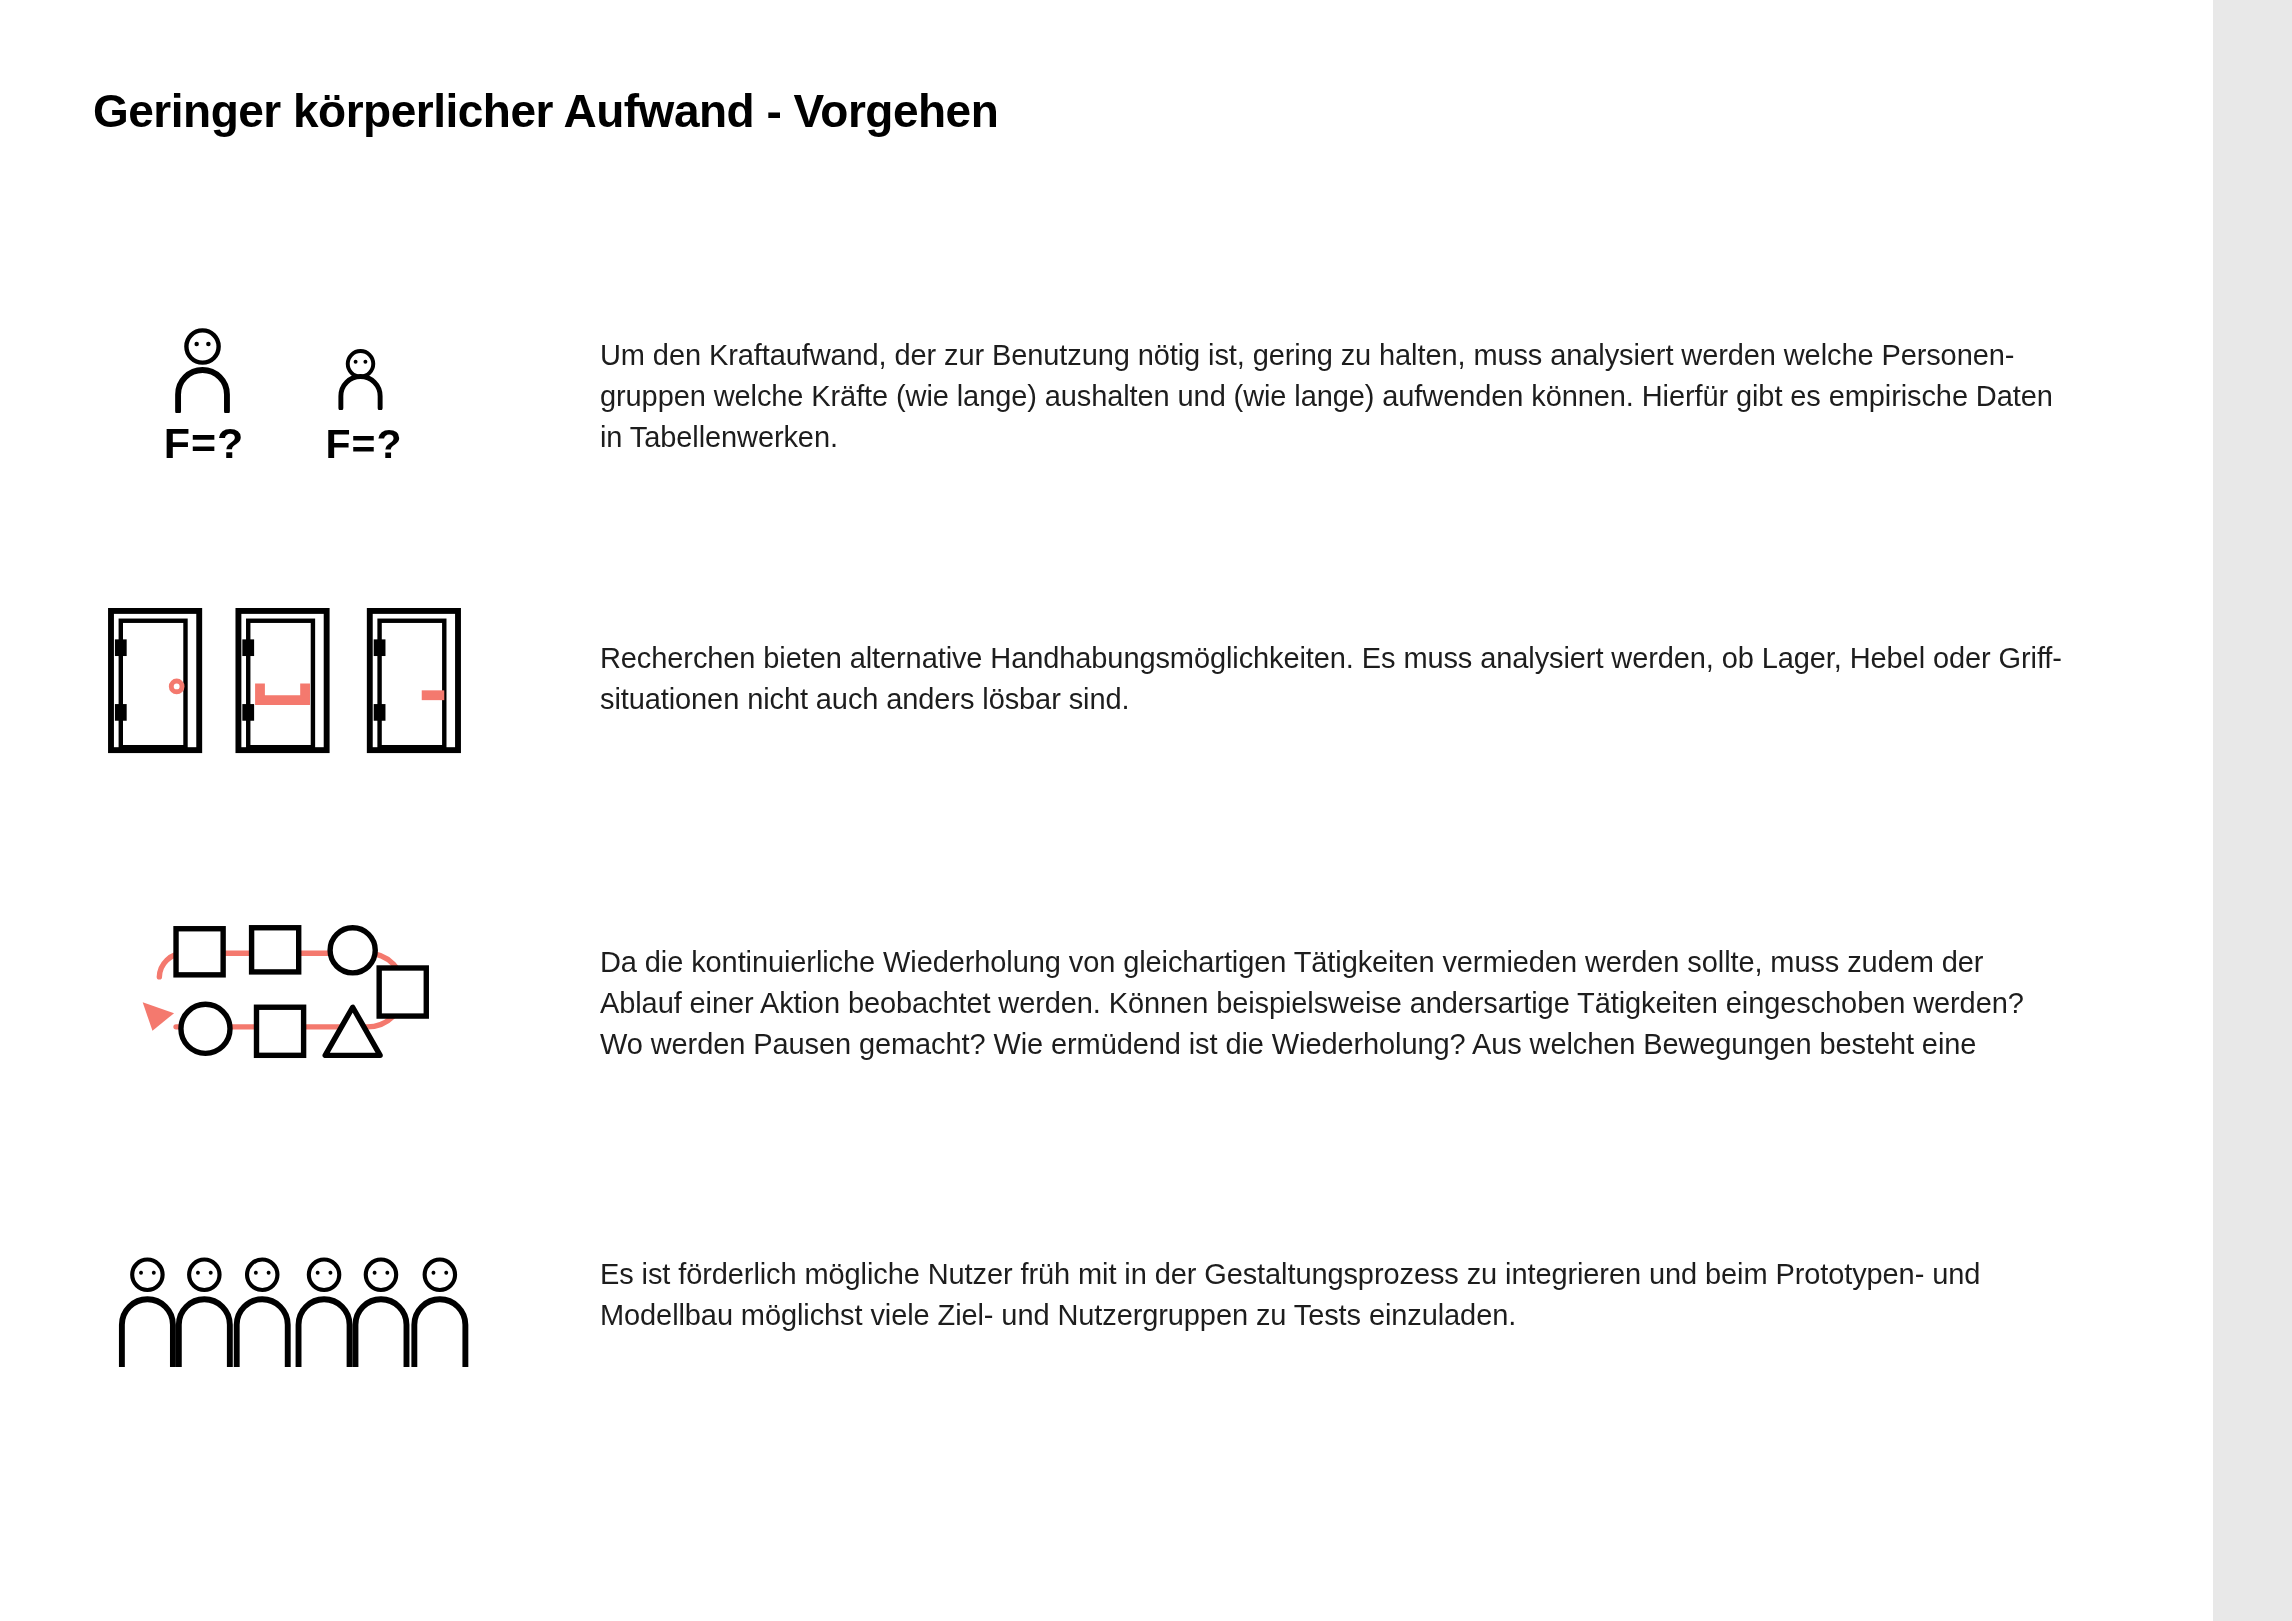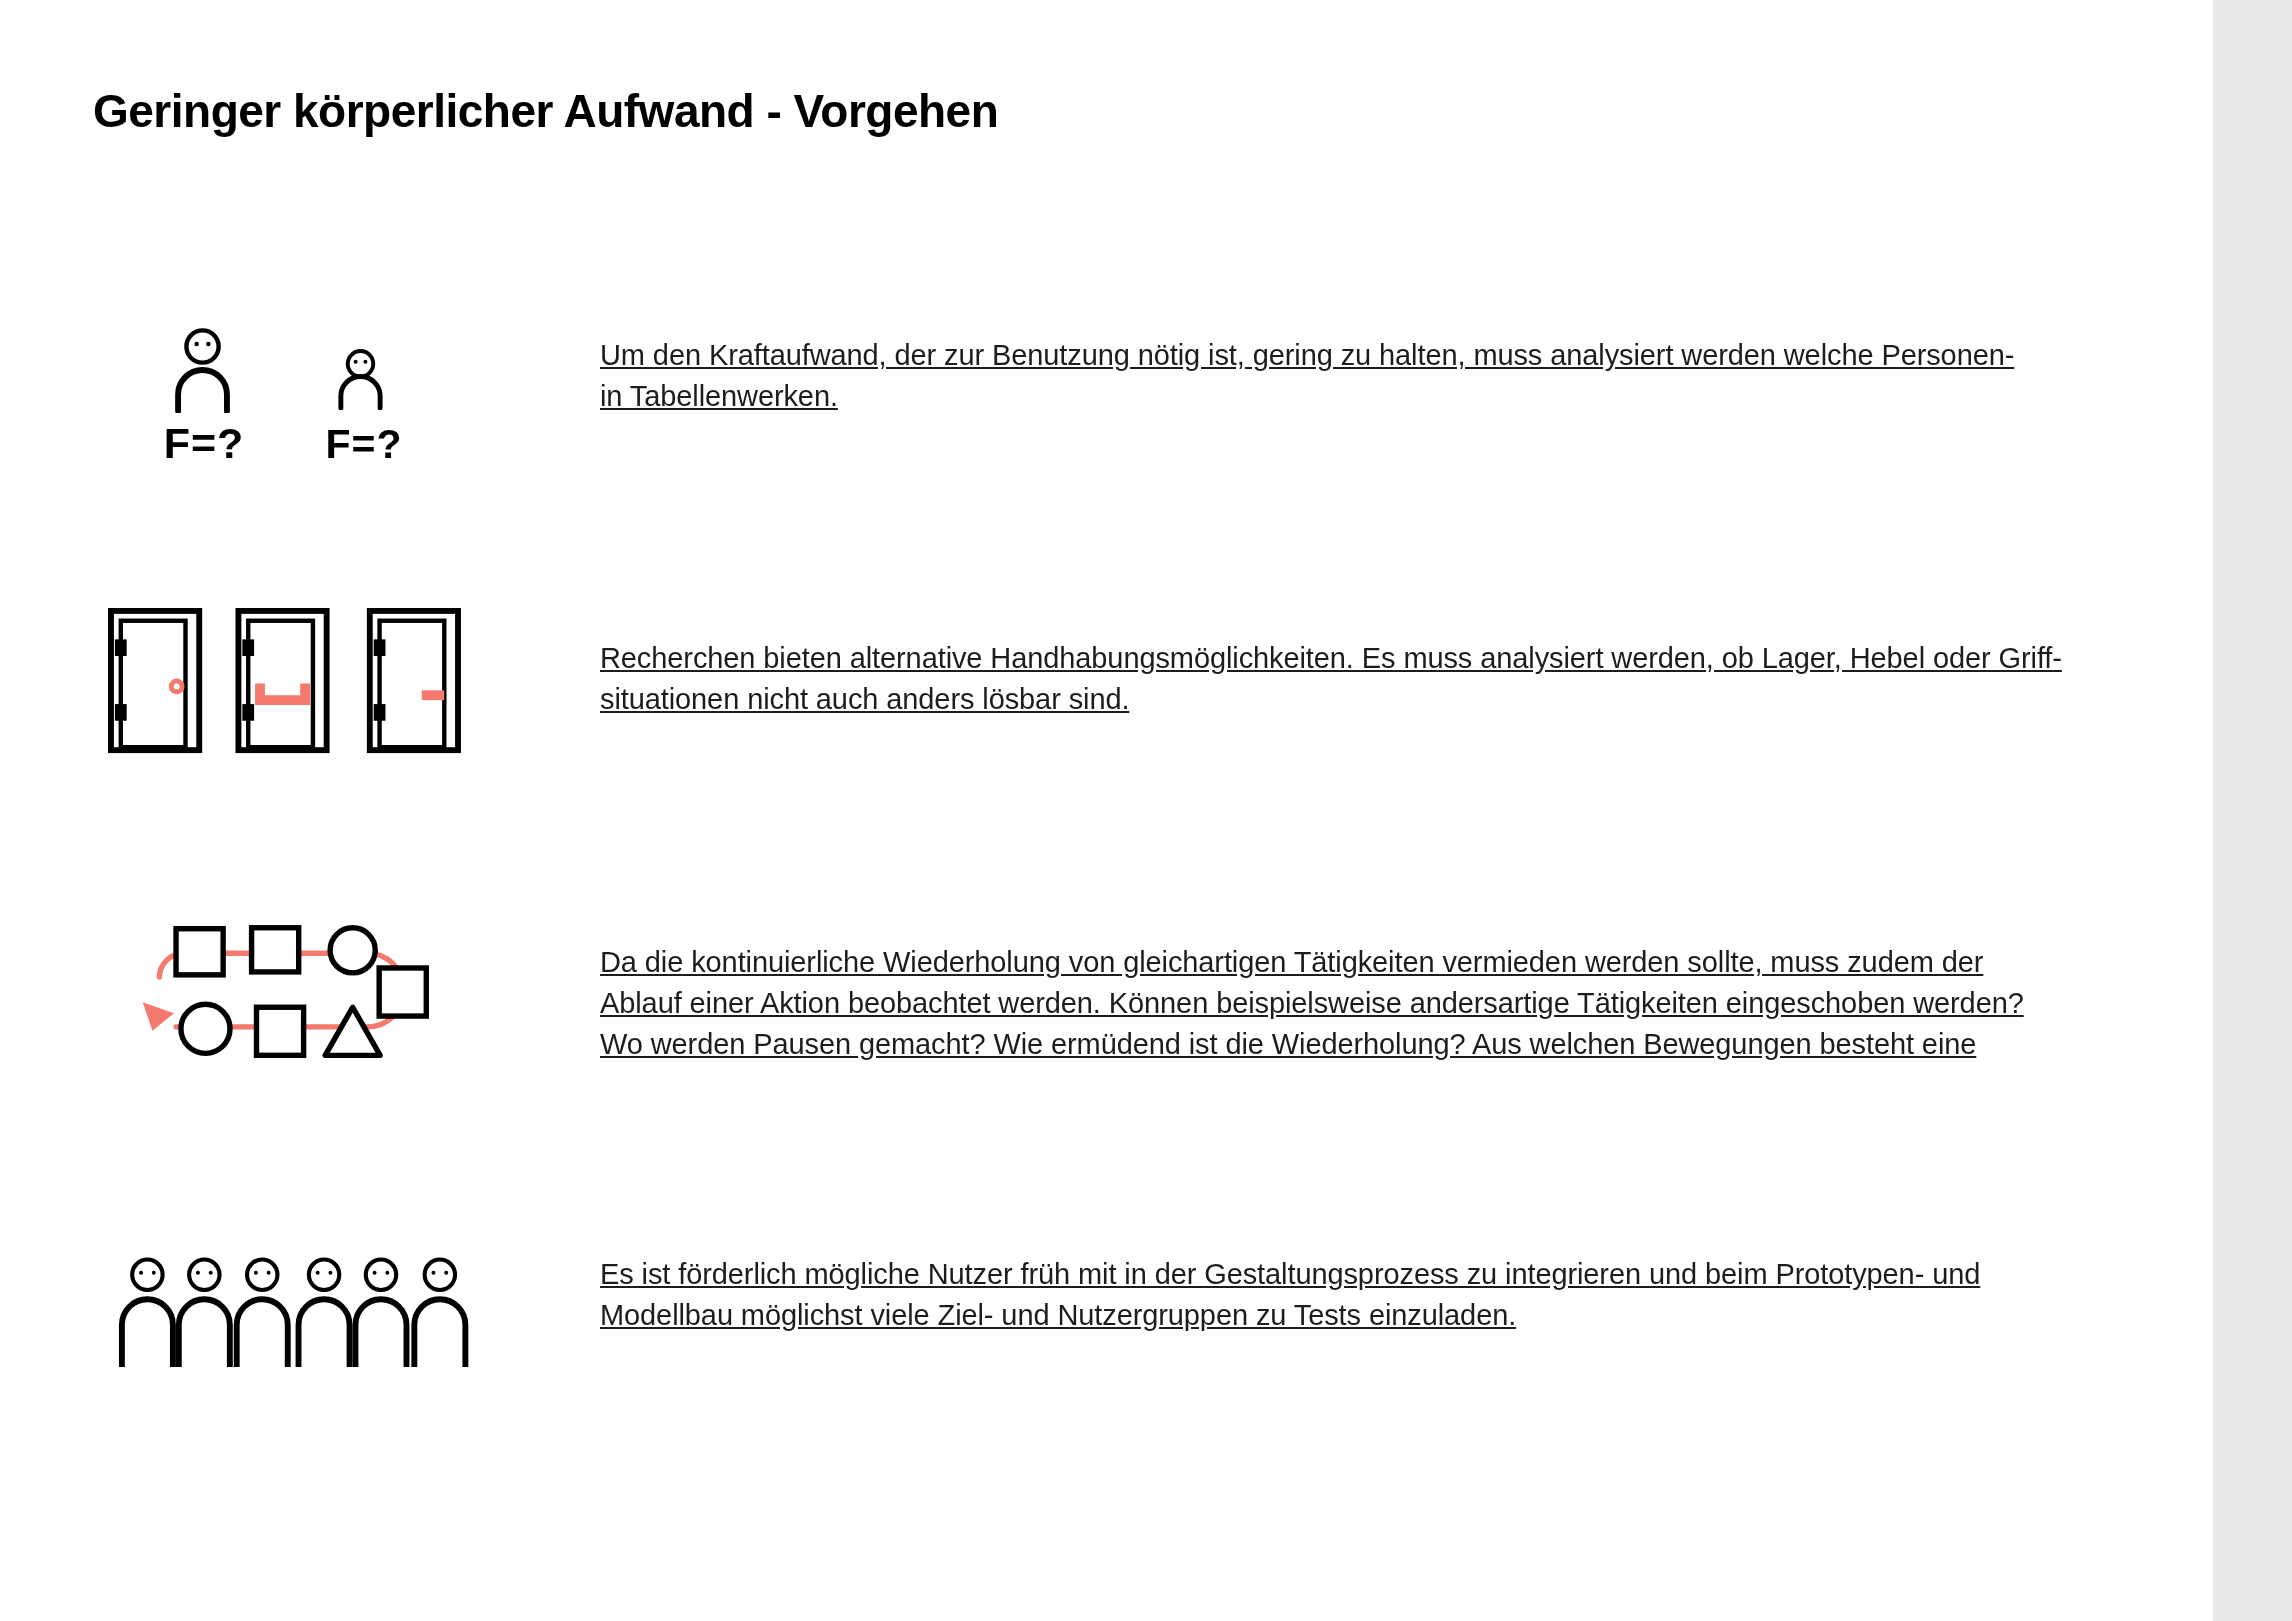--- a/index.html
+++ b/index.html
@@ -12,21 +12,21 @@
   .title {
     position:absolute; left:93px; top:84px;
     font-size:46px; font-weight:bold; color:var(--ink);
     letter-spacing:-0.5px; white-space:nowrap;
   }
   .para {
     position:absolute; left:600px; width:1647px;
     font-size:29px; line-height:41px; color:var(--text);
     letter-spacing:-0.1px;
   }
-  .para .line { white-space:nowrap;text-decoration:underline; }
+  .para .line { white-space:nowrap; }
   .p1 { top:335px; } .p2 { top:638px; } .p3 { top:942px; } .p4 { top:1254px; }
   .icon-svg { position:absolute; display:block; }
   .persons-large { left:169px; top:327px; }
   .persons-small { left:334px; top:349px; }
   .force-label {
     position:absolute; font-weight:bold; color:var(--ink);
     text-align:center; white-space:nowrap; letter-spacing:1px;
   }
   .force-label.large { left:163px; top:419px; width:82px; font-size:43px; }
   .force-label.small { left:321px; top:421px; width:86px; font-size:41px; }
@@ -57,20 +57,21 @@
   <svg class="icon-svg persons-small" width="53" height="61" viewBox="0 0 54 62">
     <circle class="ink-stroke" cx="27" cy="15" r="13" stroke-width="4"></circle>
     <circle class="ink-fill" cx="22" cy="13" r="2"></circle>
     <circle class="ink-fill" cx="32" cy="13" r="2"></circle>
     <path class="ink-stroke" d="M 7,60 L 7,48 A 20,20 0 0 1 47,48 L 47,60" stroke-width="5" stroke-linecap="round"></path>
   </svg>
   <div class="force-label small">F=?</div>
 
   <div class="para p1">
     <div class="line">Um den Kraftaufwand, der zur Benutzung nötig ist, gering zu halten, muss analysiert werden welche Personen-</div>
+    <div class="line">gruppen welche Kräfte (wie lange) aushalten und (wie lange) aufwenden können. Hierfür gibt es empirische Daten</div>
     <div class="line">in Tabellenwerken.</div>
   </div>
 
   <svg class="icon-svg doors" width="353" height="149" viewBox="0 0 360 152">
 
     <g>
       <rect class="ink-stroke" x="3" y="3" width="90" height="142" stroke-width="6"></rect>
       <rect class="ink-stroke" x="13" y="13" width="66" height="129" stroke-width="4.5"></rect>
       <rect class="ink-fill" x="7" y="32" width="12" height="17"></rect>
       <rect class="ink-fill" x="7" y="98" width="12" height="17"></rect>

